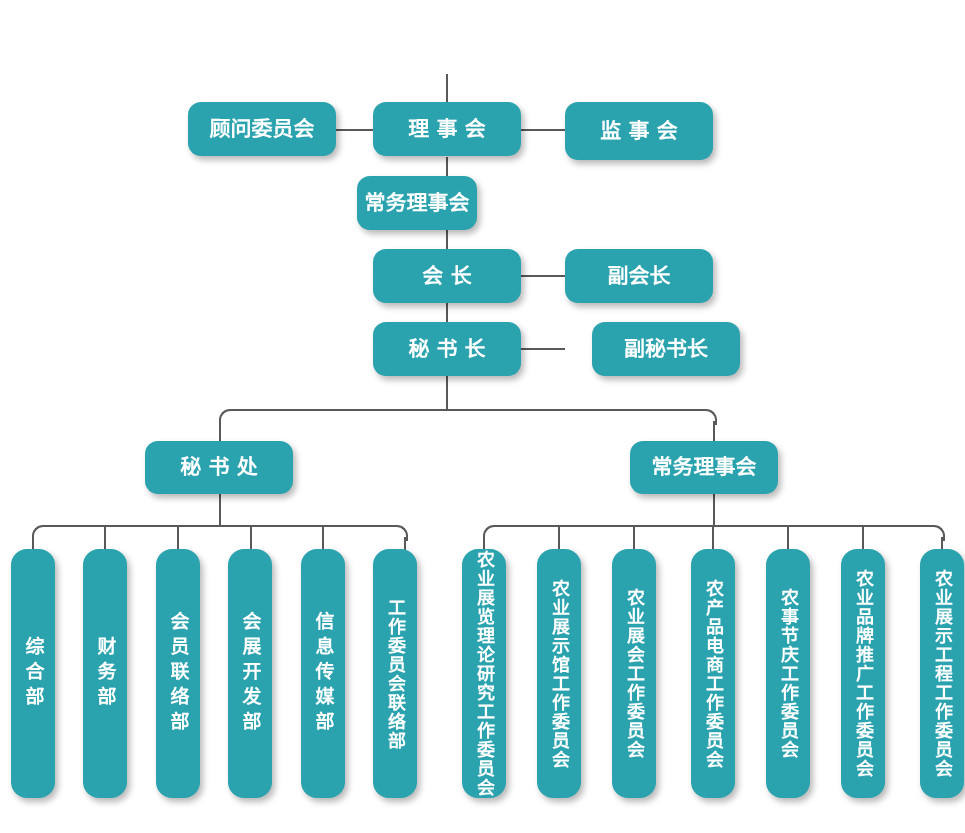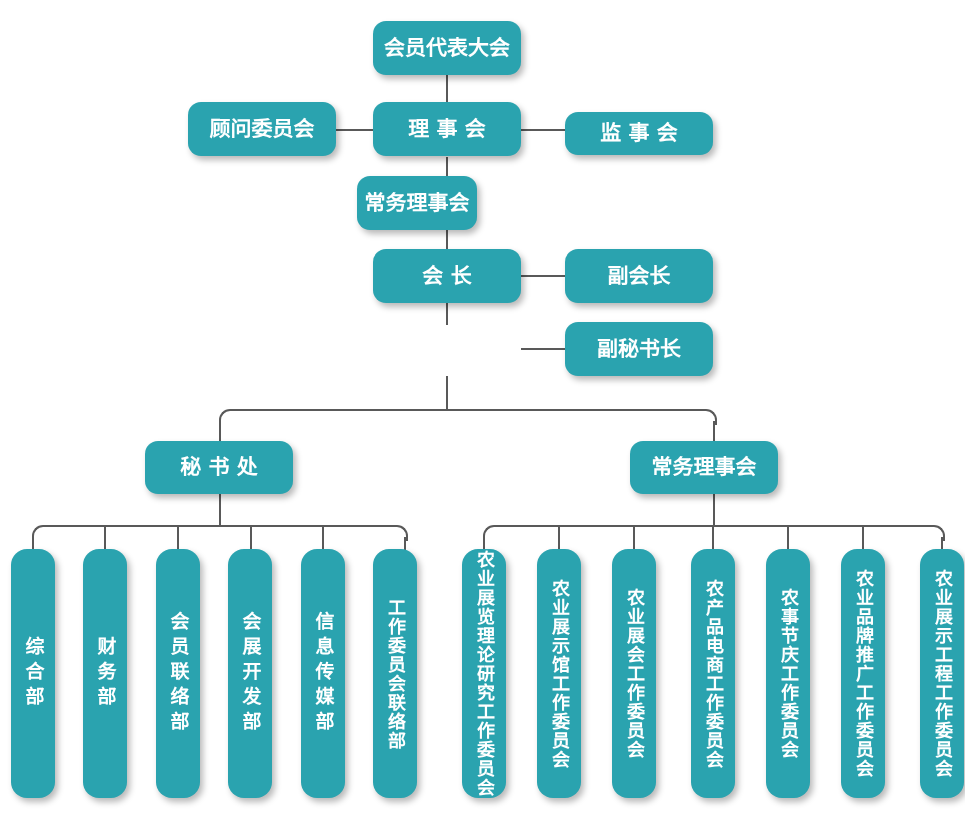--- a/index.html
+++ b/index.html
@@ -136,50 +136,50 @@
   <div class="elbow tl" style="left:483px; top:525px; width:12px; height:14px;"></div>
   <div class="elbow tr" style="left:931px; top:525px; width:12px; height:14px;"></div>
   <div class="conn v" style="left:483px; top:537px; height:14px;"></div>
   <div class="conn v" style="left:558px; top:525px; height:26px;"></div>
   <div class="conn v" style="left:633px; top:525px; height:26px;"></div>
   <div class="conn v" style="left:712px; top:525px; height:26px;"></div>
   <div class="conn v" style="left:787px; top:525px; height:26px;"></div>
   <div class="conn v" style="left:862px; top:525px; height:26px;"></div>
   <div class="conn v" style="left:941px; top:537px; height:14px;"></div>
 
-  <div class="node horiz" style="left:373px; top:21px; width:148px; height:54px;">
-    <span class="label">会员代表大会</span>
-  </div>
 
   <div class="node horiz" style="left:188px; top:102px; width:148px; height:54px;text-align:right;">
     <span class="label">顾问委员会</span>
   </div>
 
   <div class="node horiz" style="left:373px; top:102px; width:148px; height:54px;">
     <span class="label">理 事 会</span>
   </div>
 
-  <div class="node horiz" style="left:565px; top:102px; width:148px; height:43px;margin-top:10px;">
+  <div class="node horiz" style="left:565px; top:102px; width:148px; height:58px;">
     <span class="label">监 事 会</span>
   </div>
 
   <div class="node horiz" style="left:357px; top:176px; width:120px; height:54px;">
     <span class="label">常务理事会</span>
   </div>
 
   <div class="node horiz" style="left:373px; top:249px; width:148px; height:54px;">
     <span class="label">会  长</span>
   </div>
 
   <div class="node horiz" style="left:565px; top:249px; width:148px; height:54px;">
     <span class="label">副会长</span>
   </div>
 
-
-  <div class="node horiz" style="left:565px; top:322px; width:148px; height:54px;align-items:center;">
+  <div class="node horiz spaced" style="left:373px; top:322px; width:148px; height:54px;">
+    <span class="label">秘书长</span>
+  </div>
+
+  <div class="node horiz" style="left:592px; top:322px; width:148px; height:54px;align-items:center;">
     <span class="label">副秘书长</span>
   </div>
 
   <div class="node horiz" style="left:145px; top:441px; width:148px; height:53px;">
     <span class="label">秘 书 处</span>
   </div>
 
   <div class="node horiz" style="left:630px; top:441px; width:148px; height:53px;">
     <span class="label">常务理事会</span>
   </div>

